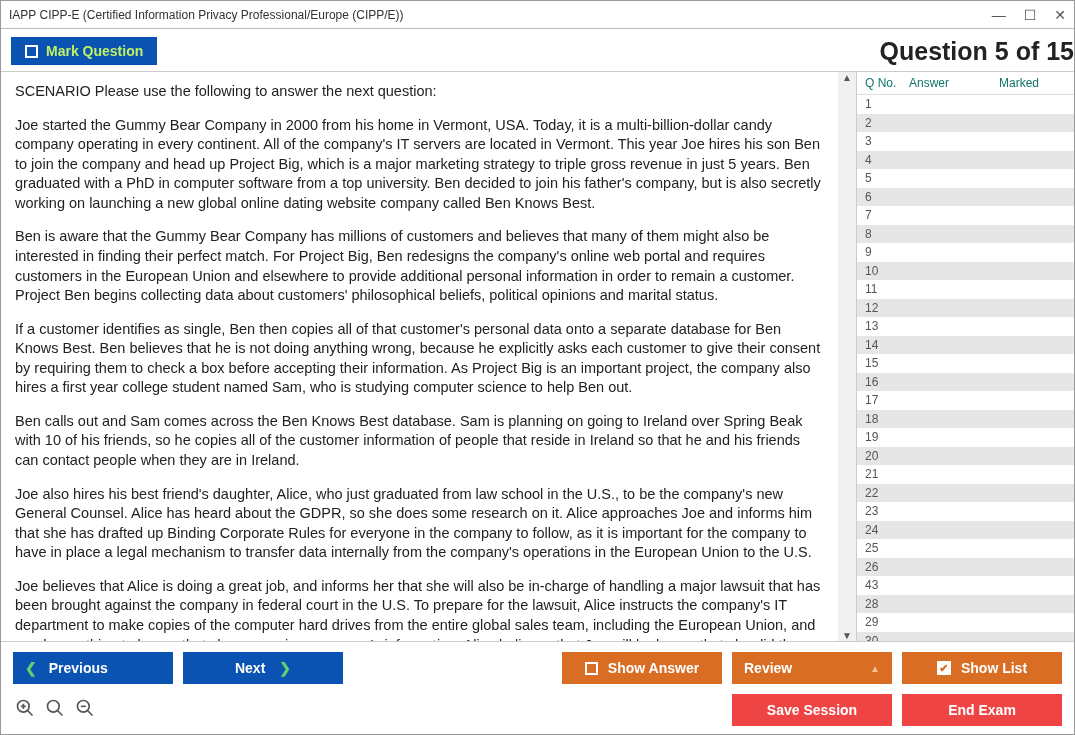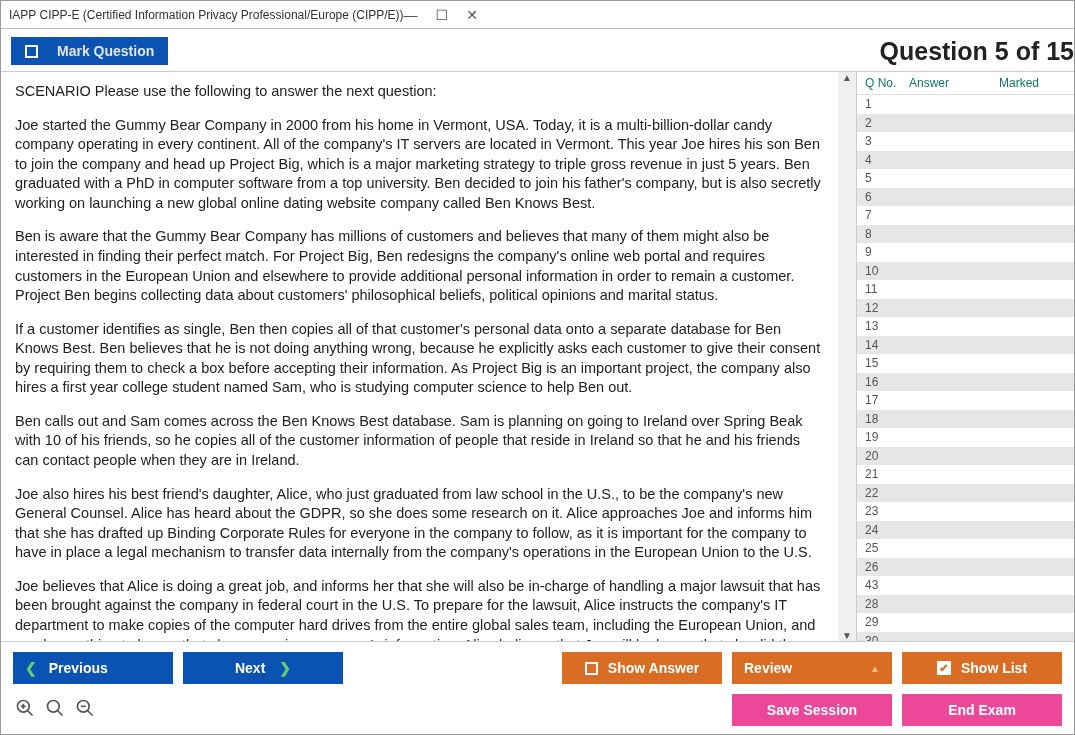--- a/index.html
+++ b/index.html
@@ -1,22 +1,22 @@
 <!DOCTYPE html>
 <html><head>
 <meta charset="utf-8">
 <style>
 * { box-sizing: border-box; margin: 0; padding: 0; }
 body { font-family: Arial, Helvetica, sans-serif; background: #e0e0e0; display: flex; align-items: center; justify-content: center; min-height: 100vh; }
 .window { width: 1075px; height: 735px; background: #fff; border: 1px solid #999; display: flex; flex-direction: column; }
-.titlebar { display: flex; align-items: center; height: 28px; padding: 0 8px; font-size: 12px; color: #333; border-bottom: 1px solid #bbb; }
+.titlebar { display: flex; align-items: center; justify-content: space-between; height: 28px; padding: 0 8px; font-size: 12px; color: #333; border-bottom: 1px solid #bbb; }
 .titlebar .controls { display: flex; gap: 18px; color: #555; }
 .titlebar .controls span { cursor: default; font-size: 14px; }
 .header-row { display: flex; align-items: center; padding: 8px 10px 6px; border-bottom: 1px solid #ccc; position: relative; }
-.mark-btn { background: #0b53b3; color: #e5e5e5; border: none; padding: 6px 14px; font-size: 14px; font-weight: bold; display: flex; align-items: center; gap: 19px; cursor: pointer; }
+.mark-btn { background: #0b53b3; color: #bef264; border: none; padding: 6px 14px; font-size: 14px; font-weight: bold; display: flex; align-items: center; gap: 8px; cursor: pointer; }
 .mark-btn .box { width: 13px; height: 13px; border: 2px solid #fff; display: inline-block; }
 .question-title { position: absolute; left: 0; right: 0; text-align: right; font-size: 25px; font-weight: bold; color: #222; pointer-events: none; }
 .content-area { flex: 1; display: flex; overflow: hidden; border-bottom: 1px solid #ccc; }
 .scenario { flex: 1; padding: 10px 14px; font-size: 14.5px; line-height: 1.35; color: #222; overflow-y: auto; position: relative; }
 .scenario p { margin-bottom: 14px; }
 .scroll-indicator { width: 18px; background: #f0f0f0; display: flex; flex-direction: column; justify-content: space-between; align-items: center; font-size: 10px; color: #555; }
 .sidebar { width: 218px; border-left: 1px solid #ccc; display: flex; flex-direction: column; }
 .side-head { display: flex; font-size: 12px; color: #0f766e; padding: 4px 4px 4px 8px; border-bottom: 1px solid #ddd; }
 .side-head .c1 { width: 44px; }
 .side-head .c2 { width: 78px; }
@@ -26,21 +26,21 @@
 .side-row:nth-child(even) { background: #e6e6e6; }
 .side-row .c1 { width: 44px; }
 .side-list::-webkit-scrollbar, .scenario::-webkit-scrollbar { width: 16px; }
 .side-list::-webkit-scrollbar-track, .scenario::-webkit-scrollbar-track { background: #f0f0f0; }
 .side-list::-webkit-scrollbar-thumb, .scenario::-webkit-scrollbar-thumb { background: #c0c0c0; border: 1px solid #a0a0a0; }
 .footer { padding: 10px 12px 8px; }
 .btn-row { display: flex; gap: 10px; margin-bottom: 10px; }
 .btn { height: 32px; display: flex; align-items: center; justify-content: center; color: #fff; font-size: 14px; font-weight: bold; cursor: pointer; border: none; }
 .btn-blue { background: #0b53b3; }
 .btn-orange { background: #d96d24; }
-.btn-navy { background: #ec4899; }
+.btn-navy { background: #ef4444; }
 .btn-prev { width: 160px; justify-content: flex-start; padding-left: 12px; gap: 12px; }
 .btn-next { width: 160px; gap: 14px; }
 .btn-show-answer { width: 160px; gap: 10px; }
 .btn-review { width: 160px; justify-content: space-between; padding: 0 12px; gap: 29px; }
 .btn-show-list { width: 160px; gap: 10px; }
 .btn-save { width: 160px; }
 .btn-end { width: 160px; }
 .spacer { flex: 1; }
 .chev { font-size: 14px; font-weight: bold; }
 .chev-green { color: #5fd06a; }

